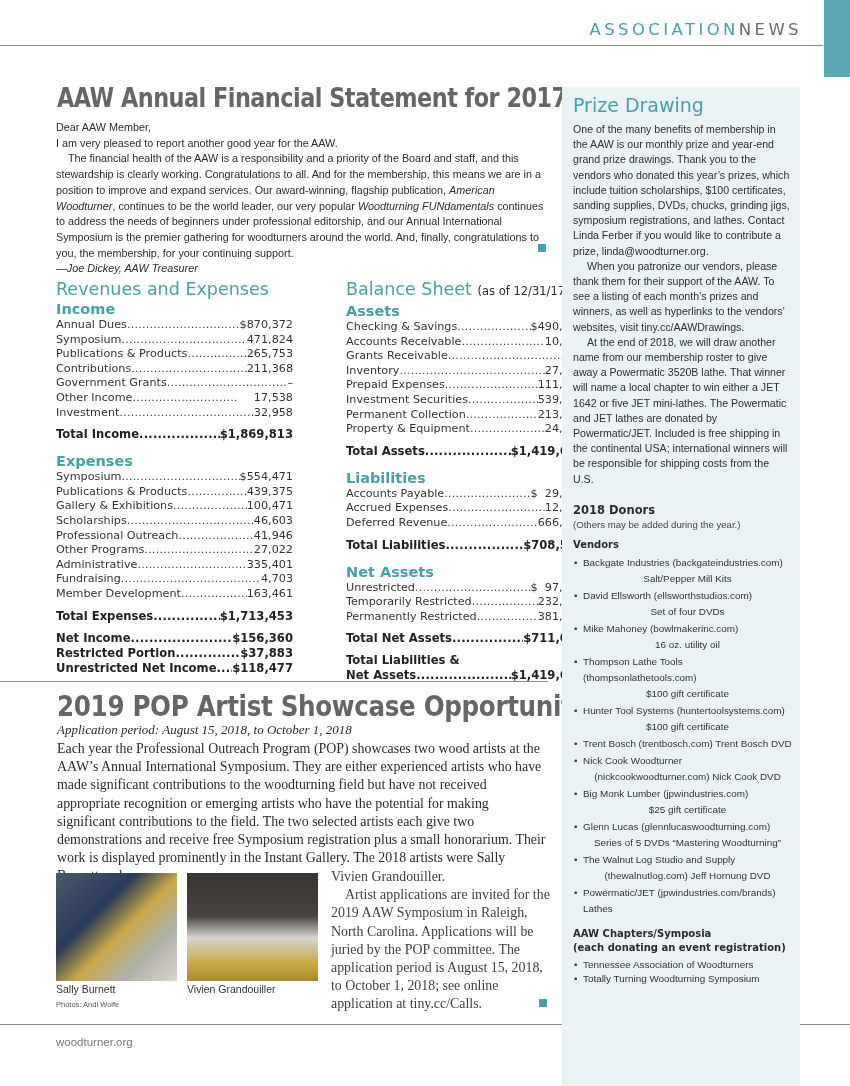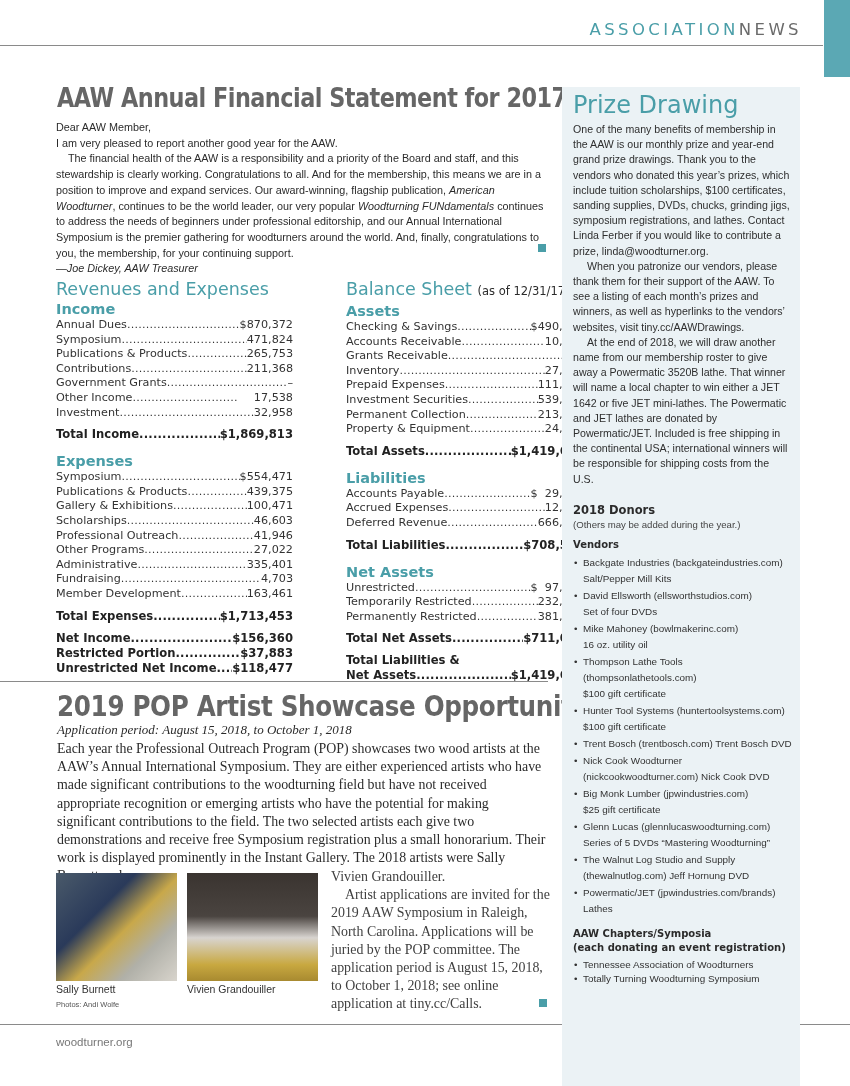--- a/index.html
+++ b/index.html
@@ -6,31 +6,31 @@
     body { width:850px; height:1086px; position:relative; background:#fff; overflow:hidden;
       font-family:"DejaVu Sans", sans-serif; color:#2b2b2b; }
     #header-rule { position:absolute; left:0; top:45px; width:823px; height:1px; background:#8a8a8a; }
     #section-header { position:absolute; right:48px; top:20px; font-size:16.5px; letter-spacing:3.4px; font-family:"DejaVu Sans", sans-serif; }
     #section-header .a { color:#4a9ea8; }
     #section-header .b { color:#6b6b6b; }
     #tab-block { position:absolute; left:824px; top:0; width:26px; height:77px; background:#5ba8b4; }
 
     #sidebar { position:absolute; left:562px; top:87px; width:238px; height:999px; background:#ebf2f5; }
     #sidebar-inner { padding:6px 8px 0 11px; }
-    #sidebar h2 { margin:0; font-weight:normal; color:#4a9ea8; font-size:24px; line-height:25px; font-family:"DejaVu Sans", sans-serif; }
+    #sidebar h2 { margin:0; font-weight:normal; color:#4a9ea8; font-size:19px; line-height:25px; font-family:"DejaVu Sans", sans-serif; }
     #sidebar .para { font-size:10.6px; line-height:15.2px; margin:4px 0 0 0; color:#2e2e2e; font-family:"Liberation Sans", sans-serif; }
     #sidebar .para p { margin:0; }
     #sidebar .para p.ind { text-indent:14px; }
     .donors-title { font-weight:bold; font-size:11.5px; margin-top:16px; font-family:"DejaVu Sans", sans-serif; color:#2b2b2b; }
     .donors-note { font-size:9.6px; margin-top:2px; color:#444; font-family:"Liberation Sans", sans-serif; }
     .sub-title { font-weight:bold; font-size:10px; margin-top:8px; color:#2b2b2b; font-family:"DejaVu Sans", sans-serif; line-height:14px; }
     .vlist { list-style:none; margin:3px 0 0 0; padding:0; font-family:"Liberation Sans", sans-serif; font-size:9.9px; color:#333; }
     .vlist li { position:relative; padding-left:10px; line-height:16px; margin-bottom:1px; }
     .vlist li::before { content:"•"; position:absolute; left:1px; top:0; }
-    .vlist li .l2 { display:block; }
+    .vlist li .l2 { display:block;text-align:center; }
     .vlist.tight li { margin-bottom:0; line-height:14.5px; }
 
     #main-title { position:absolute; left:57px; top:83px; font-size:26px; font-weight:bold; color:#666; letter-spacing:-0.6px; font-family:"DejaVu Sans", sans-serif; transform:scaleX(0.86); transform-origin:left top; white-space:nowrap; }
     #letter { position:absolute; left:56px; top:120px; width:492px; font-size:10.8px; line-height:15.7px; font-family:"Liberation Sans", sans-serif; color:#2b2b2b; }
     #letter p { margin:0; }
     #letter p.ind { text-indent:12px; }
     .end-mark { display:inline-block; width:8px; height:8px; background:#4a9ea8; position:absolute; }
 
     .col { position:absolute; font-family:"DejaVu Sans", sans-serif; }
     .col h3 { margin:0; font-weight:normal; color:#4a9ea8; font-size:17.5px; line-height:22px; }

